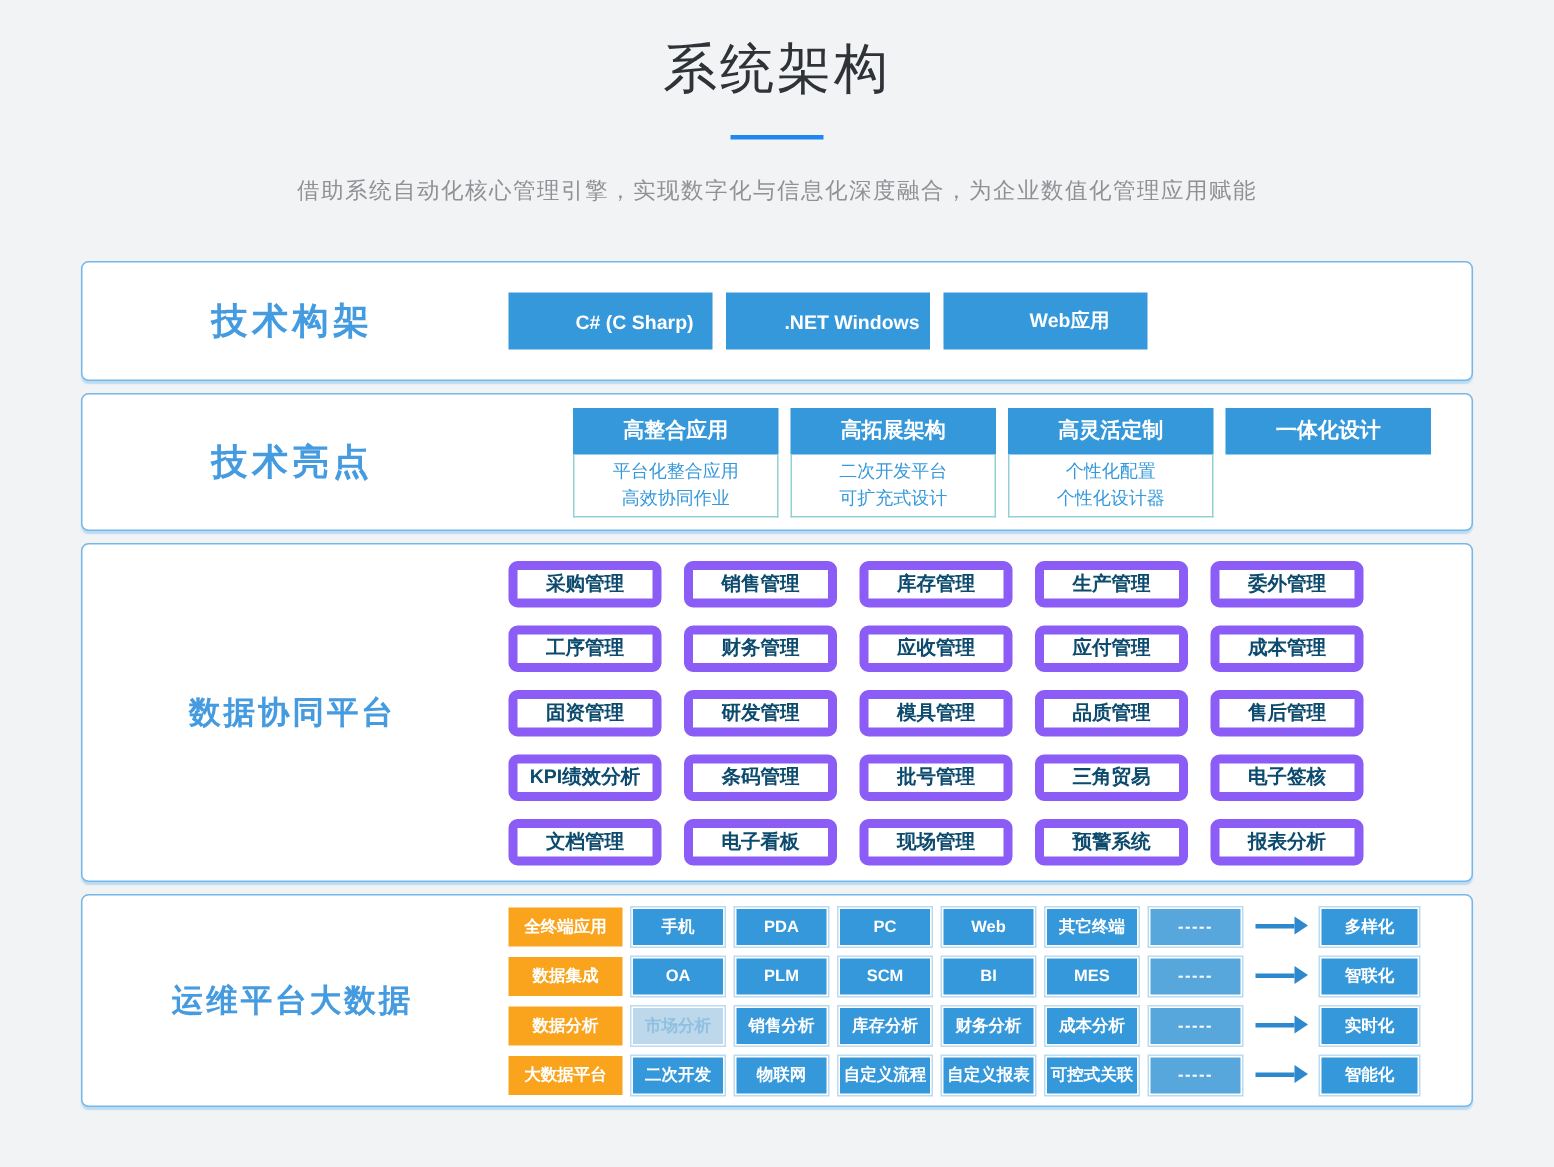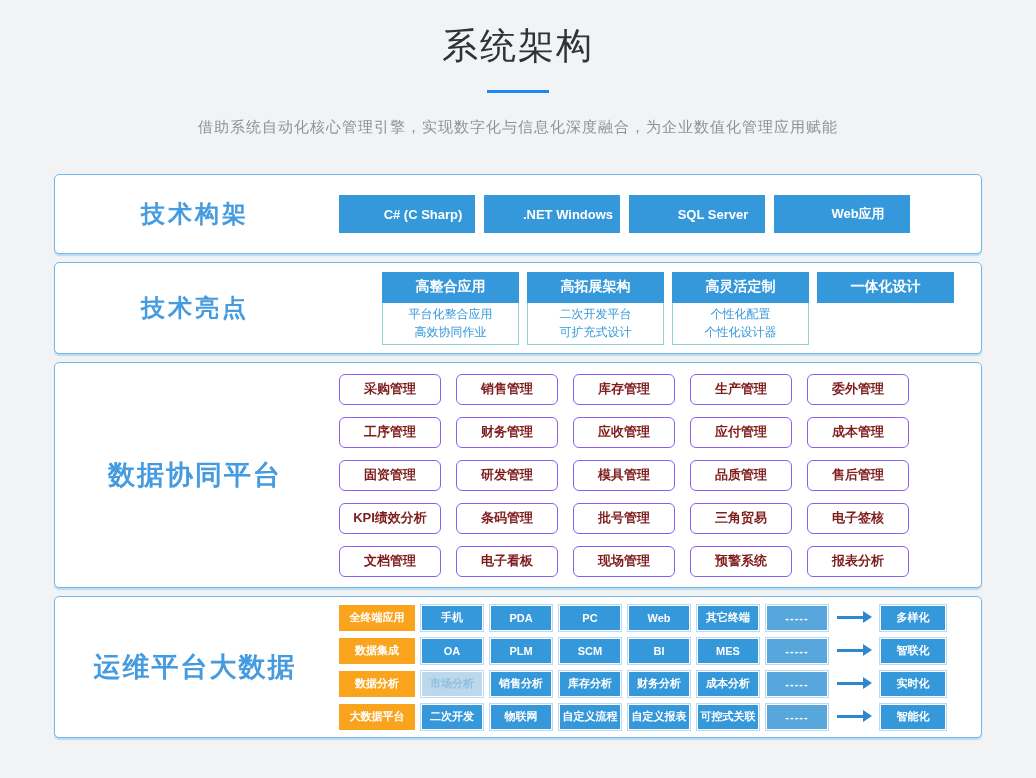--- a/index.html
+++ b/index.html
@@ -24,21 +24,21 @@
     display:flex;
     align-items:center;
   }
   .card + .card { margin-top:8px; }
   .sec-label {
     width:280px; flex:0 0 280px;
     text-align:center;
     color:#459be0; font-weight:bold;
   }
   .sec-label.lg { font-size:24px; letter-spacing:3px; }
-  .sec-label.md { font-size:27px; letter-spacing:2px; }
+  .sec-label.md { font-size:21px; letter-spacing:2px; }
 
   
   .card.tech { height:80px; }
   .tech-btns { display:flex; gap:9px; margin-left:4px; }
   .tech-btn {
     width:136px; height:38px;
     background:#3598db; color:#fff;
     font-size:13px; font-weight:bold;
     display:flex; align-items:center; justify-content:center;
     cursor:default;
@@ -65,23 +65,23 @@
   .card.platform { height:226px; }
   .mod-grid {
     display:grid;
     grid-template-columns:repeat(5,102px);
     grid-auto-rows:31px;
     column-gap:15px; row-gap:12px;
     margin-left:4px;
   }
   .mod-btn {
     background:#fff;
-    border:1px solid #8b5cf6;
+    border:6px solid #8b5cf6;
     border-radius:6px;
-    color:#7f1d1d; font-size:13px; font-weight:bold;
+    color:#0c4a6e; font-size:13px; font-weight:bold;
     display:flex; align-items:center; justify-content:center;
     cursor:default;
   }
 
   
   .card.bigdata { height:142px; }
   .bd-rows { display:flex; flex-direction:column; gap:3px; margin-left:4px; }
   .bd-row { display:flex; align-items:center; gap:5px; height:30px; }
   .bd-cat {
     width:76px; height:26px; flex:0 0 76px;
@@ -126,21 +126,20 @@
   <div class="subtitle">借助系统自动化核心管理引擎，实现数字化与信息化深度融合，为企业数值化管理应用赋能</div>
 </div>
 
 <div class="sections">
 
   <div class="card tech">
     <div class="sec-label lg">技术构架</div>
     <div class="tech-btns">
       <div class="tech-btn">C# (C Sharp)</div>
       <div class="tech-btn">.NET Windows</div>
-      <div class="tech-btn">SQL Server</div>
       <div class="tech-btn">Web应用</div>
     </div>
   </div>
 
   <div class="card highlights">
     <div class="sec-label lg">技术亮点</div>
     <div class="hl-cards">
       <div class="hl-card">
         <div class="hl-head">高整合应用</div>
         <div class="hl-body">

